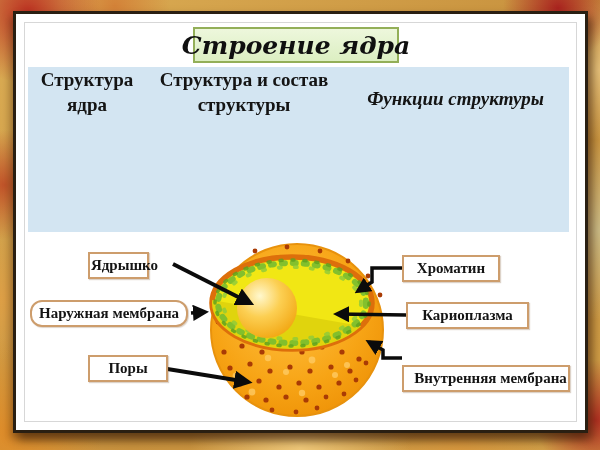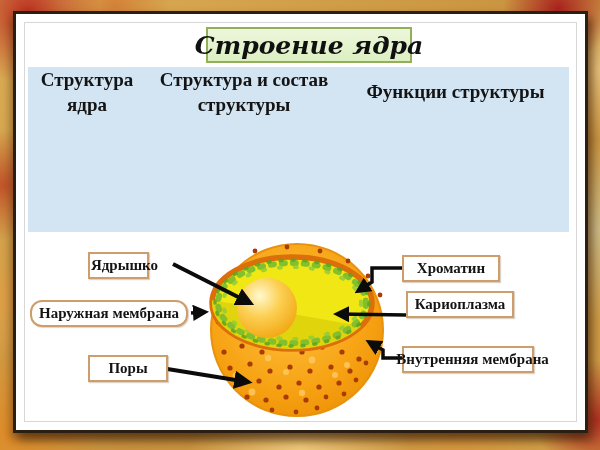--- a/index.html
+++ b/index.html
@@ -20,49 +20,49 @@
       radial-gradient(circle at 460px 445px, rgba(215,150,60,.8), rgba(215,150,60,0) 80px),
       linear-gradient(135deg,#DCAE55,#C8923E 55%,#D3A149);
   }
   .slide{
     position:absolute;left:13px;top:11px;width:569px;height:416px;
     background:#fff;border:3px solid #2A1F12;
     box-shadow:5px 7px 9px rgba(55,25,5,.55), -3px 6px 8px rgba(55,25,5,.35);
   }
   .slide-inner{position:absolute;left:8px;top:8px;right:8px;bottom:8px;border:1px solid #D7D7D7;}
   .title-box{
-    position:absolute;left:206px;top:27px;width:206px;height:36px;
+    position:absolute;left:193px;top:27px;width:206px;height:36px;
     background:linear-gradient(#EDF7DC,#DCEFC2);
     border:2px solid #93AF58;box-sizing:border-box;
     display:flex;align-items:center;justify-content:center;
   }
   .title-text{
     font-family:"DejaVu Serif",serif;font-style:italic;font-weight:bold;
     font-size:25px;color:#101010;white-space:nowrap;
   }
   .table-header{
     position:absolute;left:28px;top:67px;width:541px;height:165px;
     background:#D3E5F2;display:flex;align-items:flex-start;
   }
   .col{font-weight:bold;font-size:19px;line-height:1.3;color:#141414;text-align:center;padding-top:1px;}
   .col1{width:118px;}
   .col2{width:196px;}
-  .col3{width:227px;padding-top:13px;}
+  .col3{width:227px;padding-top:20px;font-style:italic;}
   .lbl{
     position:absolute;background:#fff;border:2px solid #CD9D6C;box-sizing:border-box;
     font-weight:bold;font-size:15px;color:#141414;white-space:nowrap;
     display:flex;align-items:center;justify-content:center;
     padding:1px 8px;height:27px;box-shadow:1px 1px 1px rgba(120,80,40,.25);
   }
   .lbl-nucleolus{left:88px;top:252px;width:61px;padding-left:20px;}
   .lbl-outer{left:30px;top:300px;width:158px;border-radius:12px;}
   .lbl-pores{left:88px;top:355px;width:80px;}
   .lbl-chromatin{left:402px;top:255px;width:98px;}
-  .lbl-karyoplasm{left:406px;top:291px;width:108px;}
-  .lbl-inner{left:402px;top:346px;width:132px;padding-left:17px;}
+  .lbl-karyoplasm{left:406px;top:302px;width:123px;}
+  .lbl-inner{left:402px;top:365px;width:168px;padding-left:17px;}
   .diagram{position:absolute;left:0;top:0;width:600px;height:450px;pointer-events:none;}
 </style>
 </head>
 <body>
 
 <div class="stage">
 
   <div class="slide">
     <div class="slide-inner"></div>
   </div>

